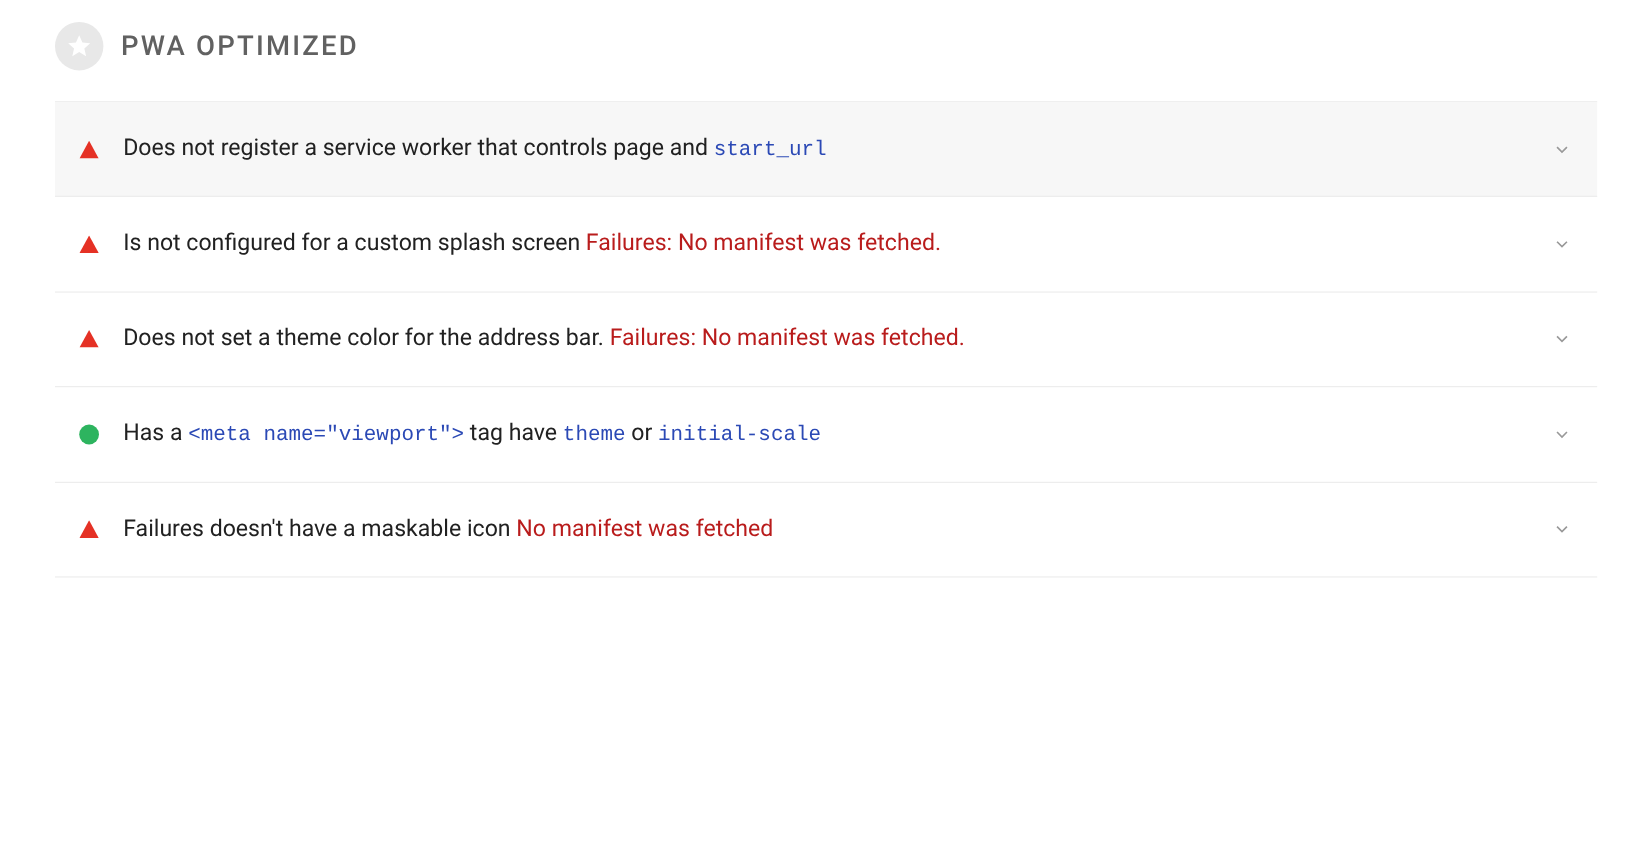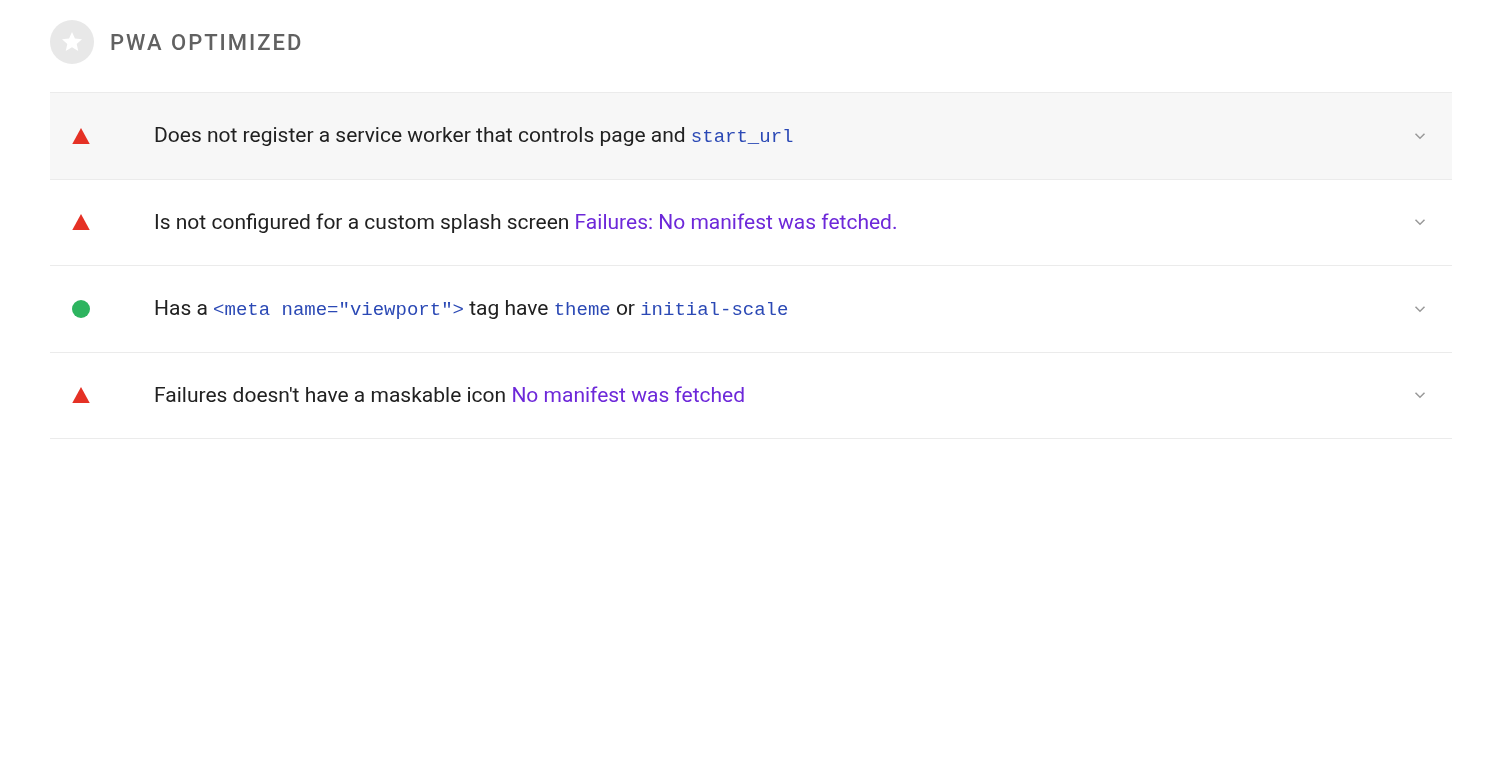--- a/index.html
+++ b/index.html
@@ -29,21 +29,21 @@
       align-items: center;
       justify-content: center;
       flex-shrink: 0;
     }
     .star-badge svg {
       width: 24px;
       height: 24px;
       fill: #fff;
     }
     .section-title {
-      font-size: 22px;
+      font-size: 25px;
       font-weight: 500;
       letter-spacing: 2px;
       color: #616161;
     }
     .audit-list {
       border-top: 1px solid #ebebeb;
     }
     .audit-row {
       display: flex;
       align-items: center;
@@ -72,29 +72,28 @@
       width: 18px;
       height: 18px;
       border-radius: 50%;
       background: #2db45f;
     }
     .audit-text {
       flex: 1;
       font-size: 21px;
       color: #212121;
       line-height: 1.4;
-      margin-left: 42px;
     }
     .audit-text .code {
       font-family: "SFMono-Regular", Consolas, "Liberation Mono", Menlo, monospace;
       color: #2b49b5;
       font-size: 19px;
     }
     .audit-text .error {
-      color: #6d28d9;
+      color: #b91c1c;
     }
     .chevron {
       width: 20px;
       height: 20px;
       flex-shrink: 0;
       display: flex;
       align-items: center;
       justify-content: center;
     }
     .chevron svg {
@@ -138,20 +137,33 @@
         </svg>
       </div>
       <div class="audit-text"><span>Is not configured for a custom splash screen </span><span class="error">Failures: No manifest was fetched.</span></div>
       <div class="chevron">
         <svg viewBox="0 0 24 24">
           <polyline points="6 9 12 15 18 9"></polyline>
         </svg>
       </div>
     </div>
     <div class="audit-row">
+      <div class="status-icon fail">
+        <svg viewBox="0 0 24 22">
+          <path d="M12 0 L24 22 L0 22 Z"></path>
+        </svg>
+      </div>
+      <div class="audit-text"><span>Does not set a theme color for the address bar. </span><span class="error">Failures: No manifest was fetched.</span></div>
+      <div class="chevron">
+        <svg viewBox="0 0 24 24">
+          <polyline points="6 9 12 15 18 9"></polyline>
+        </svg>
+      </div>
+    </div>
+    <div class="audit-row">
       <div class="status-icon pass">
         <div class="dot"></div>
       </div>
       <div class="audit-text"><span>Has a </span><span class="code">&lt;meta name="viewport"&gt;</span><span> tag have </span><span class="code">theme</span><span> or </span><span class="code">initial-scale</span></div>
       <div class="chevron">
         <svg viewBox="0 0 24 24">
           <polyline points="6 9 12 15 18 9"></polyline>
         </svg>
       </div>
     </div>

